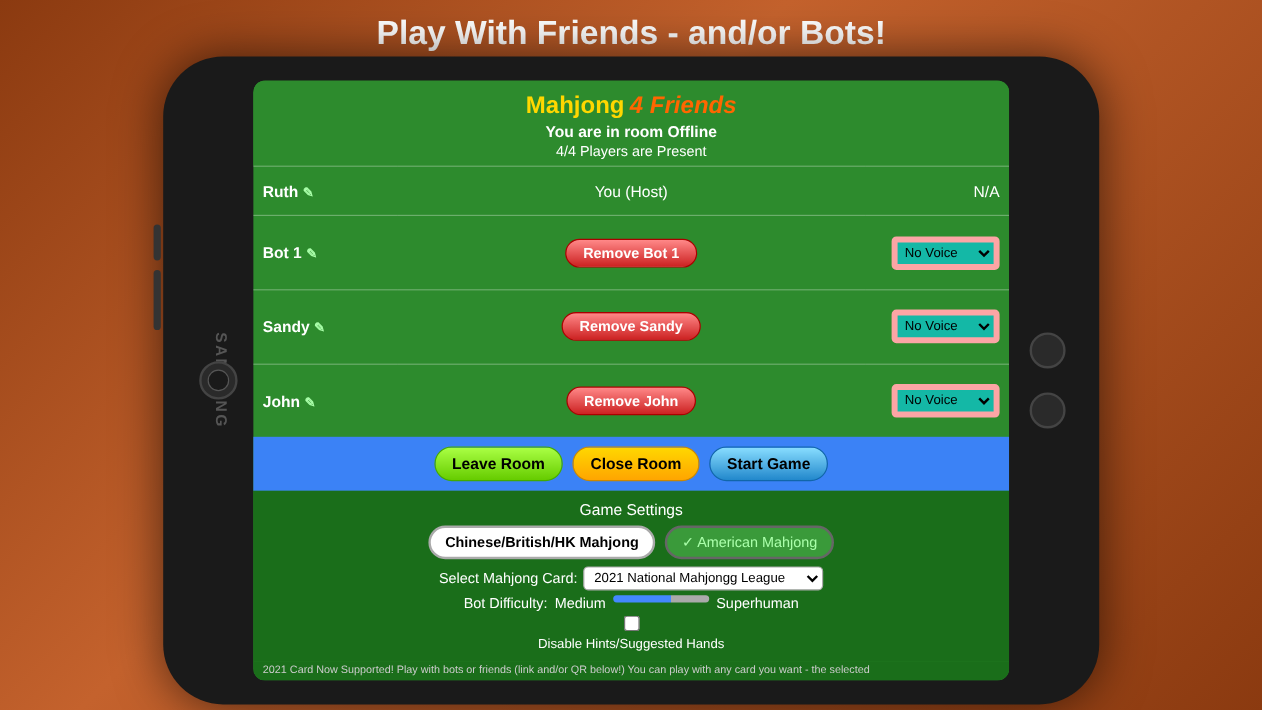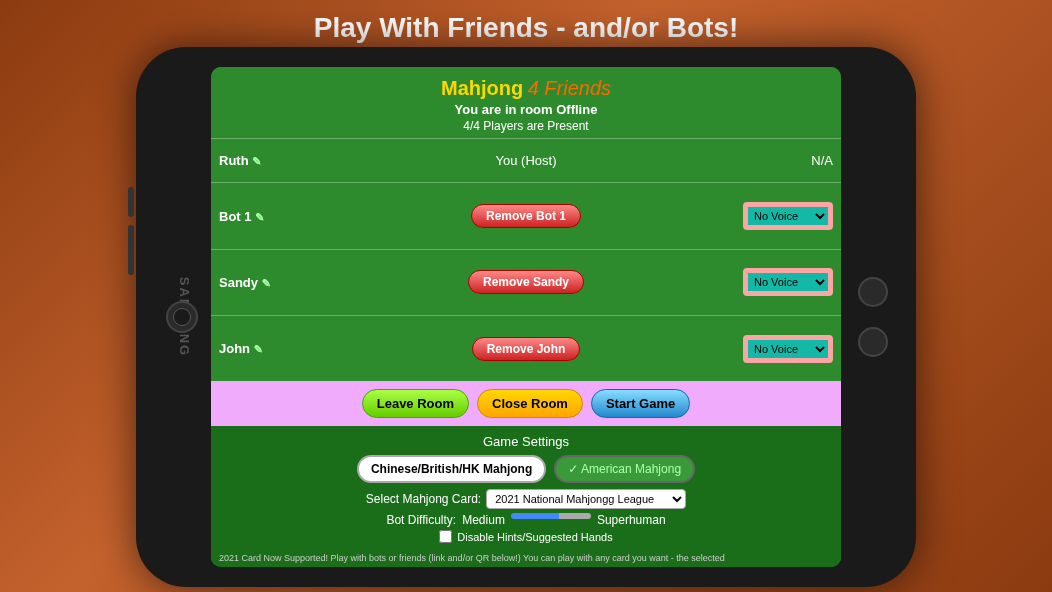--- a/index.html
+++ b/index.html
@@ -210,21 +210,21 @@
       font-size: 11px;
       padding: 2px 2px;
       width: 90px;
     }
 
     .action-buttons {
       display: flex;
       justify-content: center;
       gap: 8px;
       padding: 8px 5px;
-      background: #f0abfc;
+      background: #3b82f6;
       align-items: center;
     }
 
     .btn-leave {
       background: linear-gradient(to bottom, #aaff44, #66cc00);
       color: black;
       border: 1px solid #44aa00;
       border-radius: 20px;
       padding: 6px 14px;
       font-size: 13px;
@@ -335,20 +335,21 @@
       position: relative;
     }
 
     .hints-row {
       display: flex;
       align-items: center;
       justify-content: center;
       gap: 5px;
       color: white;
       font-size: 11px;
+      flex-direction: column;
     }
 
     .bottom-text {
       background: #1a6e1a;
       color: #ccc;
       font-size: 9px;
       padding: 2px 8px;
       text-align: left;
       line-height: 1.3;
       overflow: hidden;
@@ -399,21 +400,21 @@
       <div class="right-btn"></div>
     </div>
 
     <div class="phone-screen">
       <div class="screen-content">
 
         <div class="game-header">
           <div>
             <span class="game-title-mahjong" style="font-size:20px;font-weight:bold;">Mahjong</span>
             <span style="color:#FFD700;font-size:20px;font-weight:bold;"> </span>
-            <span class="game-title-friends" style="font-size:20px;font-weight:normal;font-style:italic;color:#FF6600;">4 Friends</span>
+            <span class="game-title-friends" style="font-size:20px;font-weight:bold;font-style:italic;color:#FF6600;">4 Friends</span>
           </div>
           <div class="room-status">You are in room Offline</div>
           <div class="players-status">4/4 Players are Present</div>
         </div>
 
         <table class="players-table">
 
           <tbody>
               <tr>
             <td class="player-name">

